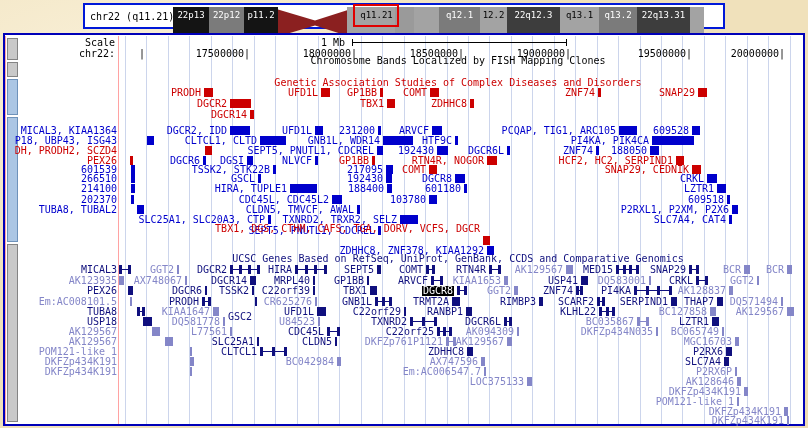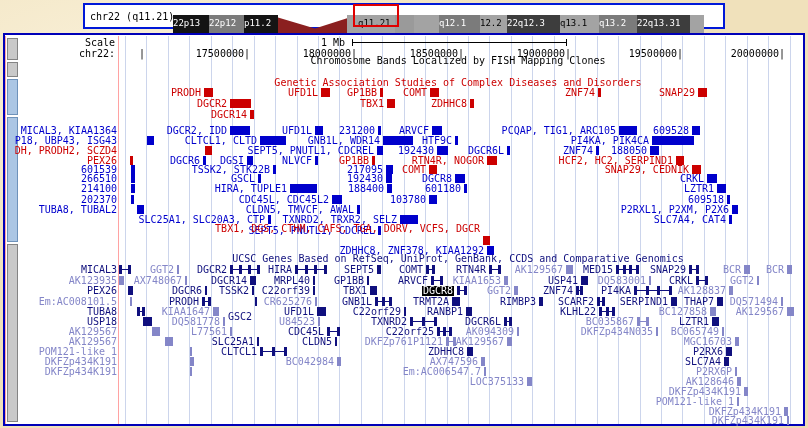--- a/index.html
+++ b/index.html
@@ -5,21 +5,21 @@
   html,body{margin:0;padding:0}
   .screen{position:relative;width:808px;height:428px;overflow:hidden;
     font-family:"DejaVu Sans Mono",monospace;
     background:
       radial-gradient(ellipse at 15% 18%, rgba(250,242,220,.9) 0%, rgba(250,242,220,0) 45%),
       radial-gradient(ellipse at 72% 80%, rgba(230,209,160,.8) 0%, rgba(230,209,160,0) 55%),
       #f0e1bb;}
   .ideo{position:absolute;left:83px;top:3px;width:642px;height:26px;background:#fff;
     border:2px solid #0018d8;box-sizing:border-box}
   .ideo-label{position:absolute;left:5px;top:6px;font-size:10px;color:#000;white-space:pre}
-  .iband{position:absolute;top:10px;height:32px;font-size:9px;line-height:17px;text-align:left;
+  .iband{position:absolute;top:2px;height:32px;font-size:9px;line-height:17px;text-align:center;
     overflow:hidden;white-space:pre}
   .ib-dark{background:#141414;color:#fff}
   .ib-dark2{background:#3d3d3d;color:#fff}
   .ib-mid{background:#7b7b7b;color:#fff}
   .ib-mid2{background:#9a9a9a;color:#fff}
   .ib-light{background:#a3a3a3;color:#000}
   .ib-acenL{background:#8b2020;clip-path:polygon(0 8%,100% 42%,100% 58%,0 92%)}
   .ib-acenR{background:#8b2020;clip-path:polygon(0 42%,100% 10%,100% 90%,0 58%)}
   .selbox{position:absolute;border:2px solid #e00000;box-sizing:border-box}
   .panel{position:absolute;left:3px;top:33px;width:802px;height:393px;background:#fff;
@@ -109,21 +109,21 @@
     <div class="btn btn-blue" style="top: 117px; height: 125px;"></div>
     <div class="btn btn-gray" style="top: 244px; height: 178px;"></div>
     <div class="rline" style="left: 352px; top: 42px; width: 214px;"></div>
     <div class="rtick" style="left: 352px; top: 39px;"></div>
     <div class="rtick" style="left: 566px; top: 39px;"></div>
     <span class="lab" style="right: 663px; top: 49px; color: rgb(0, 0, 0);">|</span>
     <span class="lab" style="right: 558px; top: 49px; color: rgb(0, 0, 0);">17500000|</span>
     <span class="lab" style="right: 451px; top: 49px; color: rgb(0, 0, 0);">18000000|</span>
     <span class="lab" style="right: 344px; top: 49px; color: rgb(0, 0, 0);">18500000|</span>
     <span class="lab" style="right: 237px; top: 49px; color: rgb(0, 0, 0);">19000000|</span>
-    <span class="lab" style="right: 125px; top: 49px; color: rgb(0, 0, 0); text-align: center;">19500000|</span>
+    <span class="lab" style="right: 116px; top: 49px; color: rgb(0, 0, 0); text-align: center;">19500000|</span>
     <span class="lab" style="right: 23px; top: 49px; color: rgb(0, 0, 0);">20000000|</span>
     <div class="title" style="top: 56px; color: rgb(0, 0, 0);">Chromosome Bands Localized by FISH Mapping Clones</div>
     <div class="title" style="top: 78px; color: rgb(204, 0, 0);">Genetic Association Studies of Complex Diseases and Disorders</div>
     <span class="lab" style="right: 607px; top: 88px; color: rgb(204, 0, 0);">PRODH</span>
     <div class="glyph" style="left: 204px; top: 88px; width: 9px; background: rgb(204, 0, 0);"></div>
     <span class="lab" style="right: 490px; top: 88px; color: rgb(204, 0, 0);">UFD1L</span>
     <div class="glyph" style="left: 321px; top: 88px; width: 9px; background: rgb(204, 0, 0);"></div>
     <span class="lab" style="right: 431px; top: 88px; color: rgb(204, 0, 0);">GP1BB</span>
     <div class="glyph" style="left: 380px; top: 88px; width: 3px; background: rgb(204, 0, 0);"></div>
     <span class="lab" style="right: 381px; top: 88px; color: rgb(204, 0, 0);">COMT</span>

